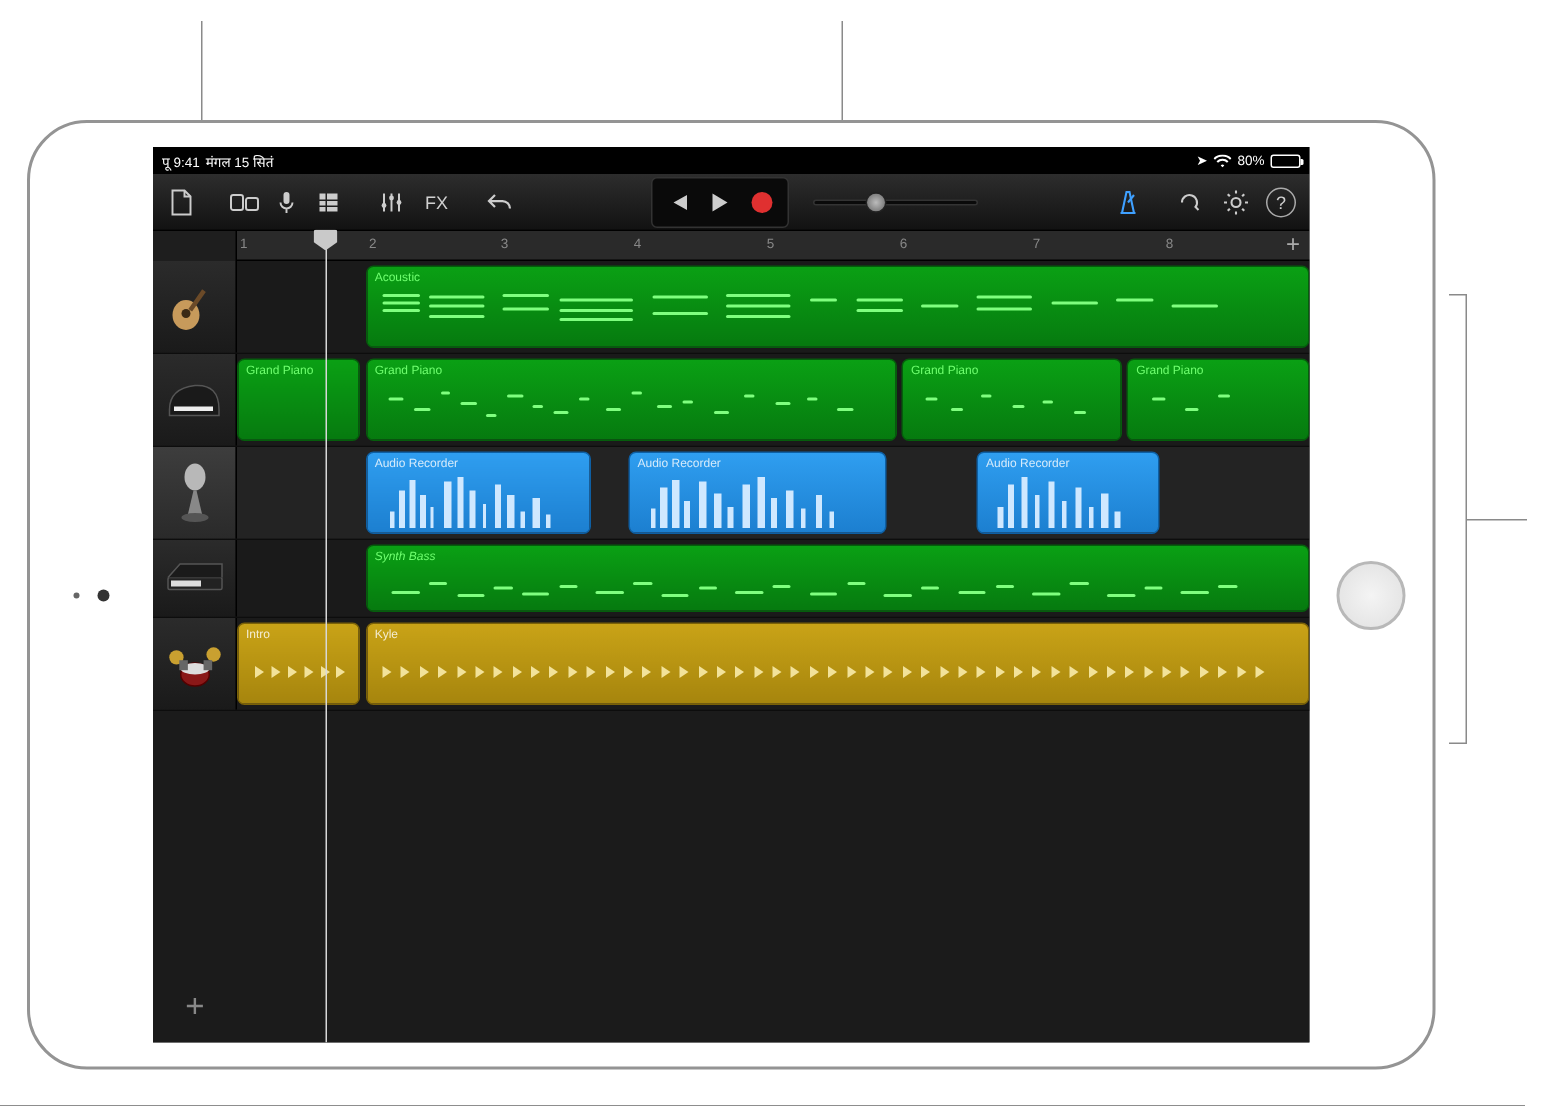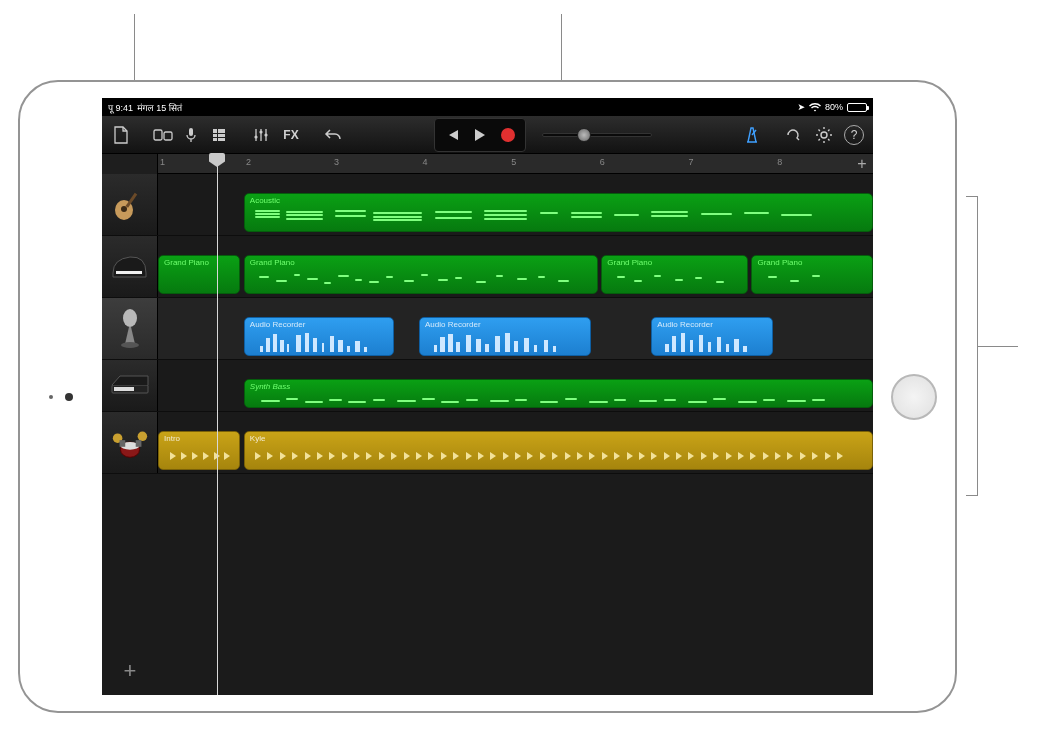--- a/index.html
+++ b/index.html
@@ -84,21 +84,21 @@
     padding: 0 6px;
     gap: 4px;
   }
   .tb-btn {
     width:26px;height:26px;display:flex;align-items:center;justify-content:center;
     font-size:13px;color:#d0d0d0;
   }
   .tb-group { display:flex;align-items:center;gap:2px;}
   .tb-spacer { flex:0 0 8px;}
   .tb-flex{flex:1;}
-  .fx-label { font-size:12px;font-weight:700;}
+  .fx-label { font-size:12px;font-weight:400;}
   .transport-bg {
     background:#0a0a0a;border-radius:4px;padding:3px 8px;display:flex;gap:10px;align-items:center;
     border:1px solid #333;
   }
   .rec-dot { width:14px;height:14px;border-radius:50%;background:#e03030;}
   .volume-track {
     width:110px;height:4px;background:#0a0a0a;border-radius:2px;position:relative;
     border:1px solid #333;
   }
   .volume-thumb {
@@ -136,21 +136,21 @@
     width:56px;background:linear-gradient(#2b2b2b,#1a1a1a);border-right:1px solid #000;
     display:flex;align-items:center;justify-content:center;position:relative;
   }
   .track-header.selected{background:linear-gradient(#3d3d3d,#2a2a2a);}
   .track-icon{width:40px;height:40px;display:flex;align-items:center;justify-content:center;}
   .track-lane{flex:1;position:relative;background:#1a1a1a;}
   .track-lane.selected{background:#232323;}
   
   .region{
     position:absolute;top:3px;bottom:3px;border-radius:5px;overflow:hidden;
-    font-size:8px;color:rgba(255,255,255,.8);margin-top:16px;
+    font-size:8px;color:rgba(255,255,255,.8);
   }
   .region .label{position:absolute;top:2px;left:5px;font-weight:500;}
   .reg-green{background:linear-gradient(#0aa014,#067a0f);border:1px solid #055d0c;}
   .reg-green .label{color:#6fff6f;}
   .reg-blue{background:linear-gradient(#2f9ef0,#1c7fd0);border:1px solid #0e5fa3;}
   .reg-yellow{background:linear-gradient(#c9a317,#a6850d);border:1px solid #7a6108;}
   .midi-notes,.audio-wave,.drum-hits{position:absolute;top:14px;left:4px;right:4px;bottom:3px;}
   .note{position:absolute;height:2px;background:#7fff7f;border-radius:1px;}
   .wave{position:absolute;bottom:0;background:#cfe8ff;}
   .hit{position:absolute;top:50%;width:0;height:0;transform:translateY(-50%);

